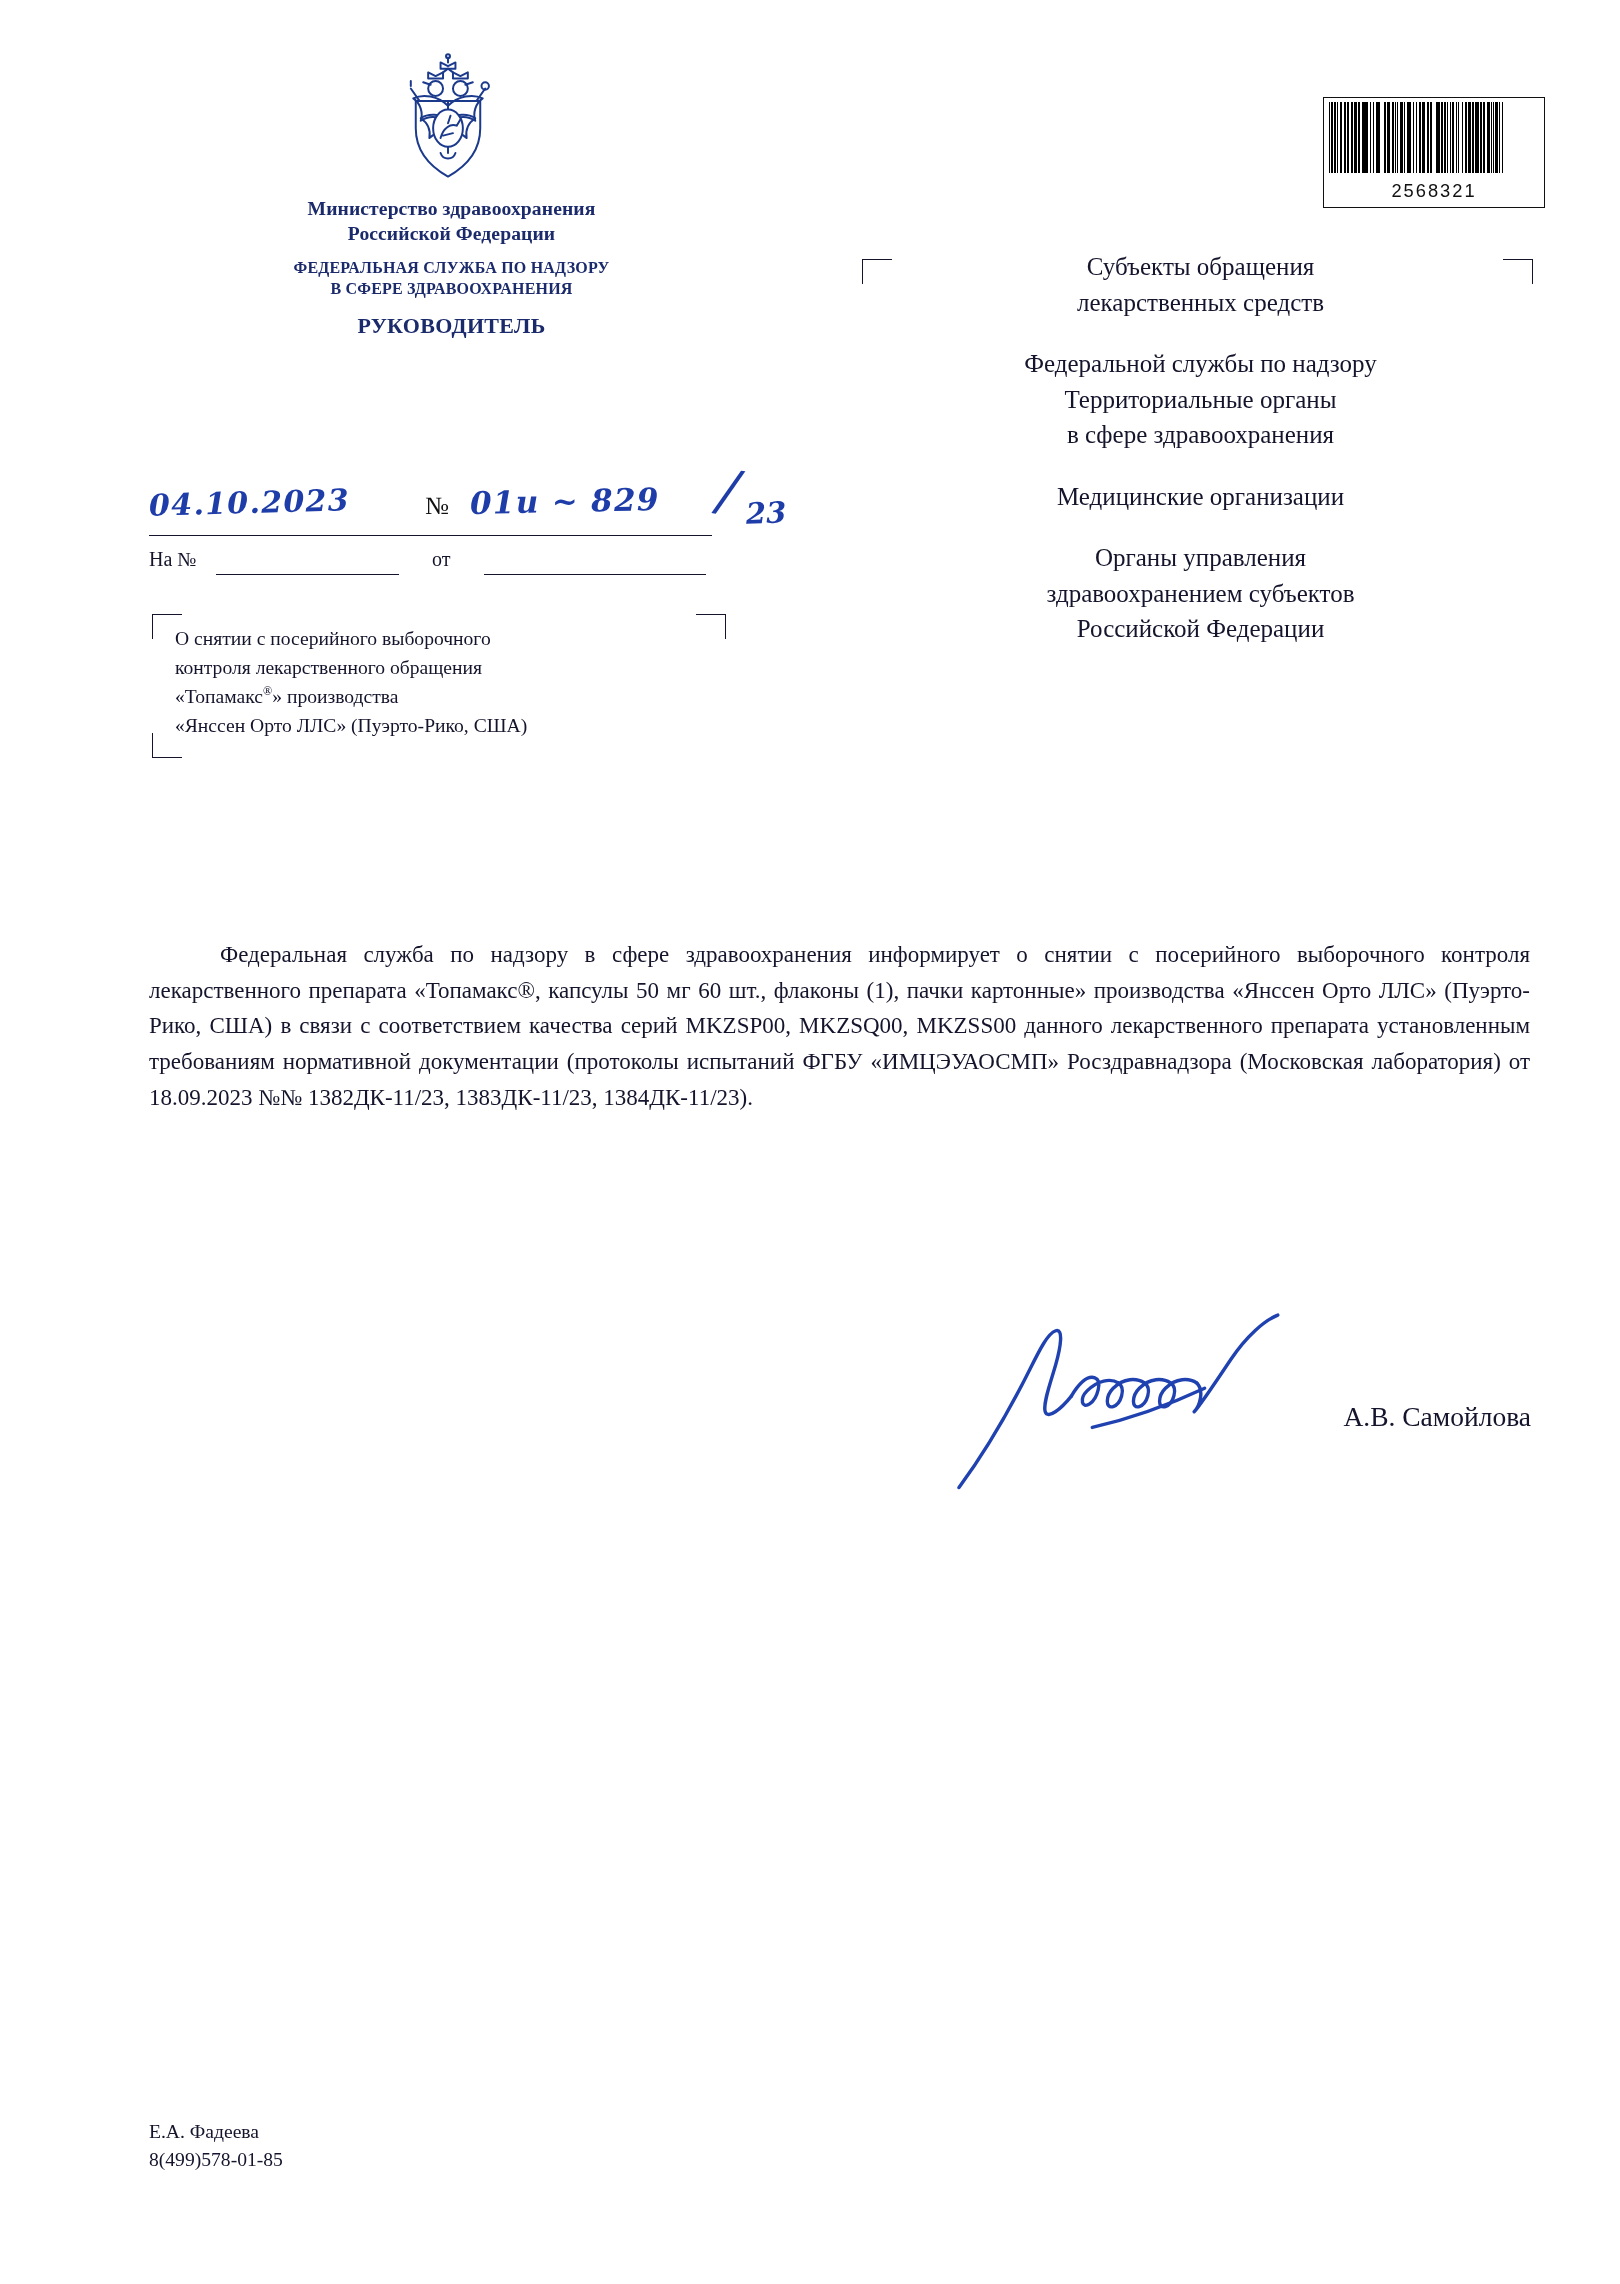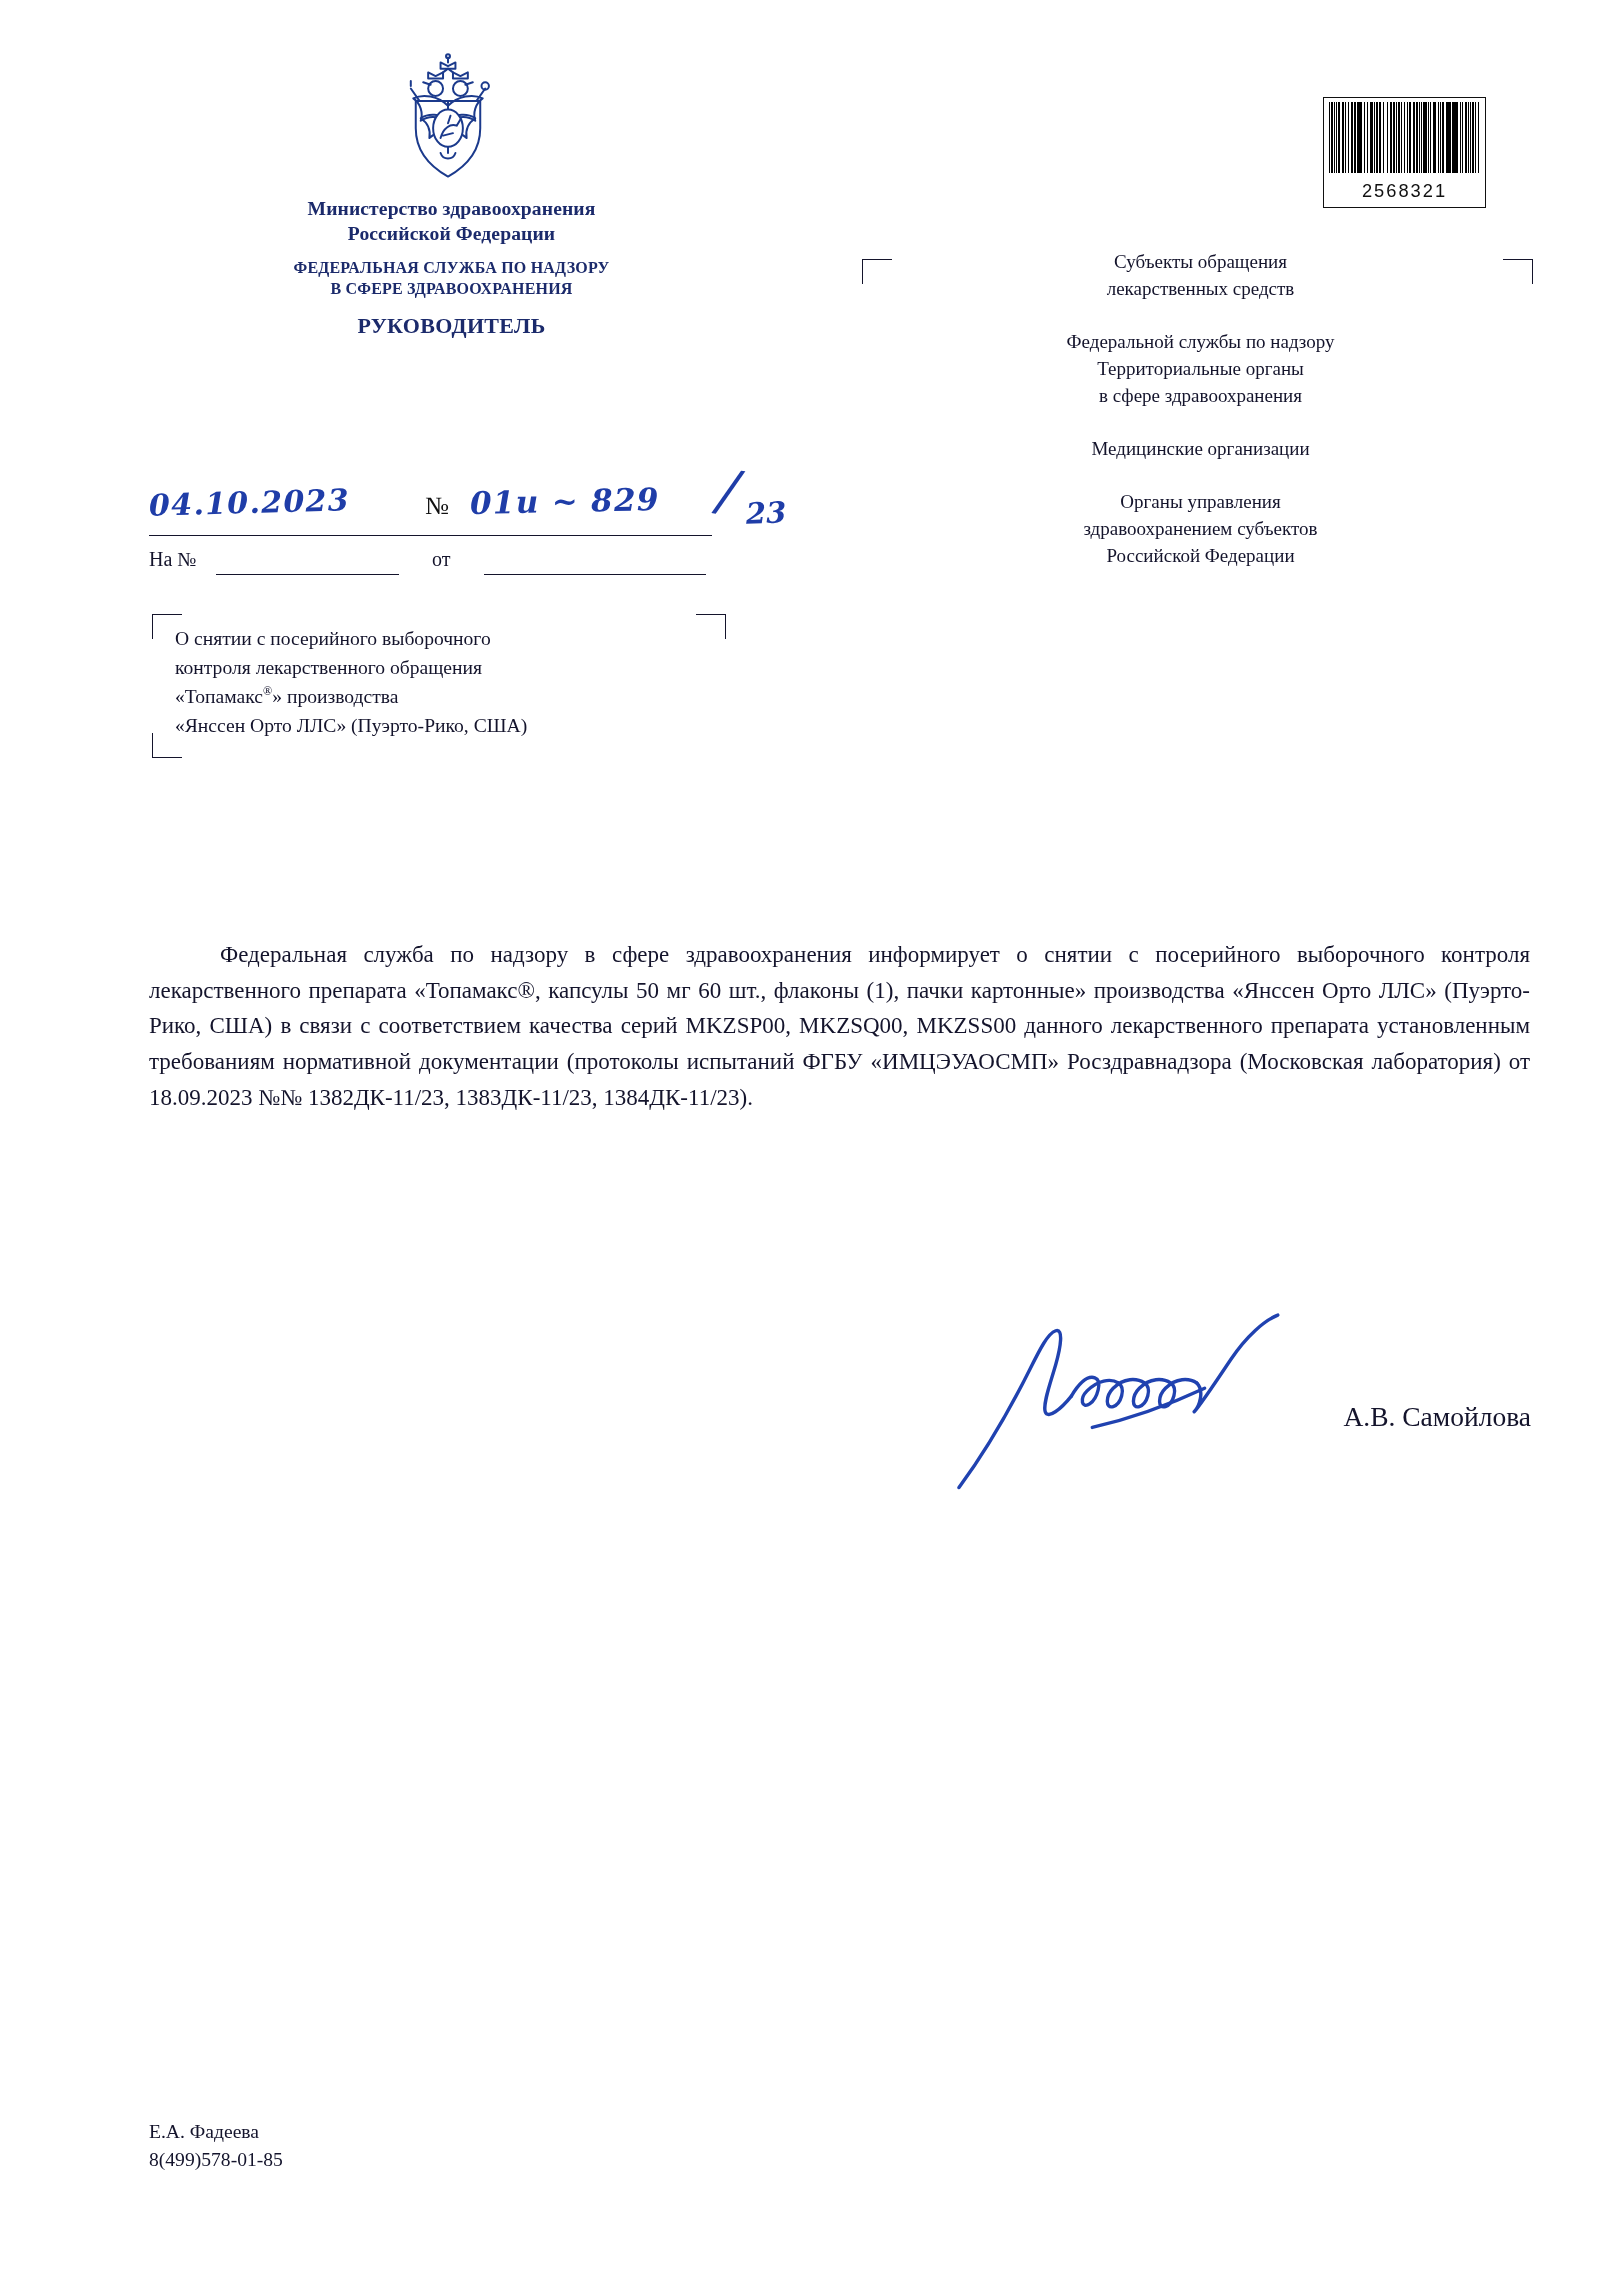--- a/index.html
+++ b/index.html
@@ -180,36 +180,36 @@
   .br-subj-tr { left: 696px; top: 614px; border-width: 1.3px 1.3px 0 0; }
   .br-subj-bl { left: 152px; top: 733px; border-width: 0 0 1.3px 1.3px; }
 
   
   .addressee {
     position: absolute;
     left: 870px;
     top: 249px;
     width: 661px;
     text-align: center;
-    font-size: 19px;
+    font-size: 25px;
     line-height: 1.42;
     color: #14142c;
   }
   .addressee .grp { margin-bottom: 26px; }
   .addressee .grp:last-child { margin-bottom: 11px; }
 
   .br-addr-tl { left: 862px; top: 259px; border-width: 1.3px 0 0 1.3px; }
   .br-addr-tr { left: 1503px; top: 259px; border-width: 1.3px 1.3px 0 0; }
 
   
   .barcode-box {
     position: absolute;
     left: 1323px;
     top: 97px;
-    width: 163px;
+    width: 222px;
     height: 111px;
     border: 1.3px solid #111;
     background: #fff;
     box-sizing: border-box;
   }
   .barcode-bars {
     position: absolute;
     left: 5.2px;
     top: 3.9px;
     right: 5.2px;

